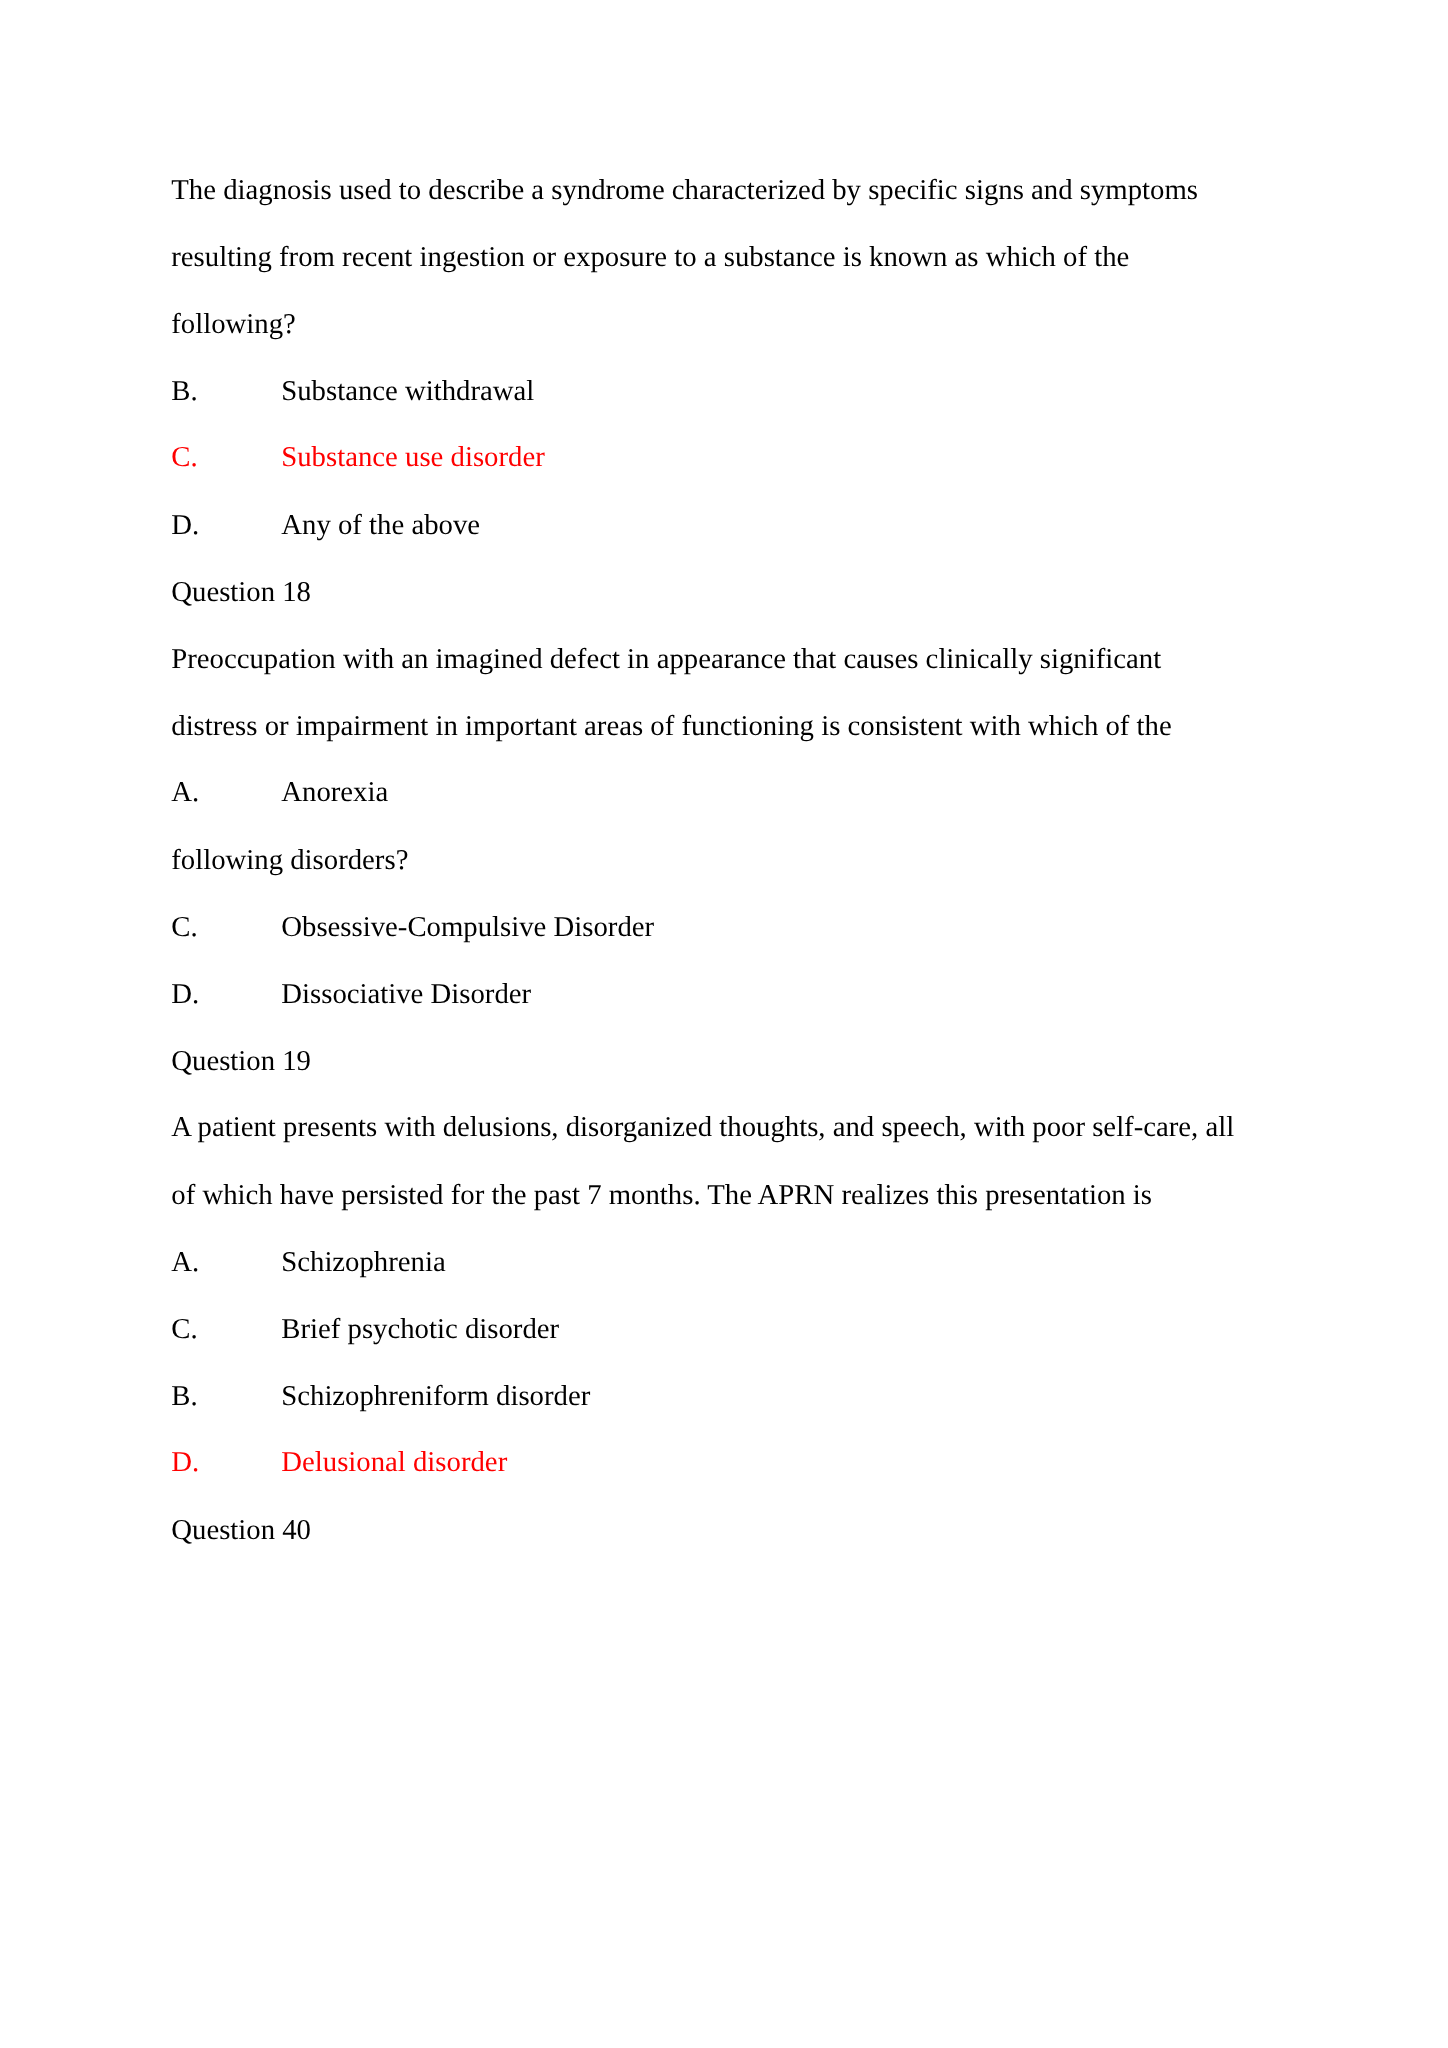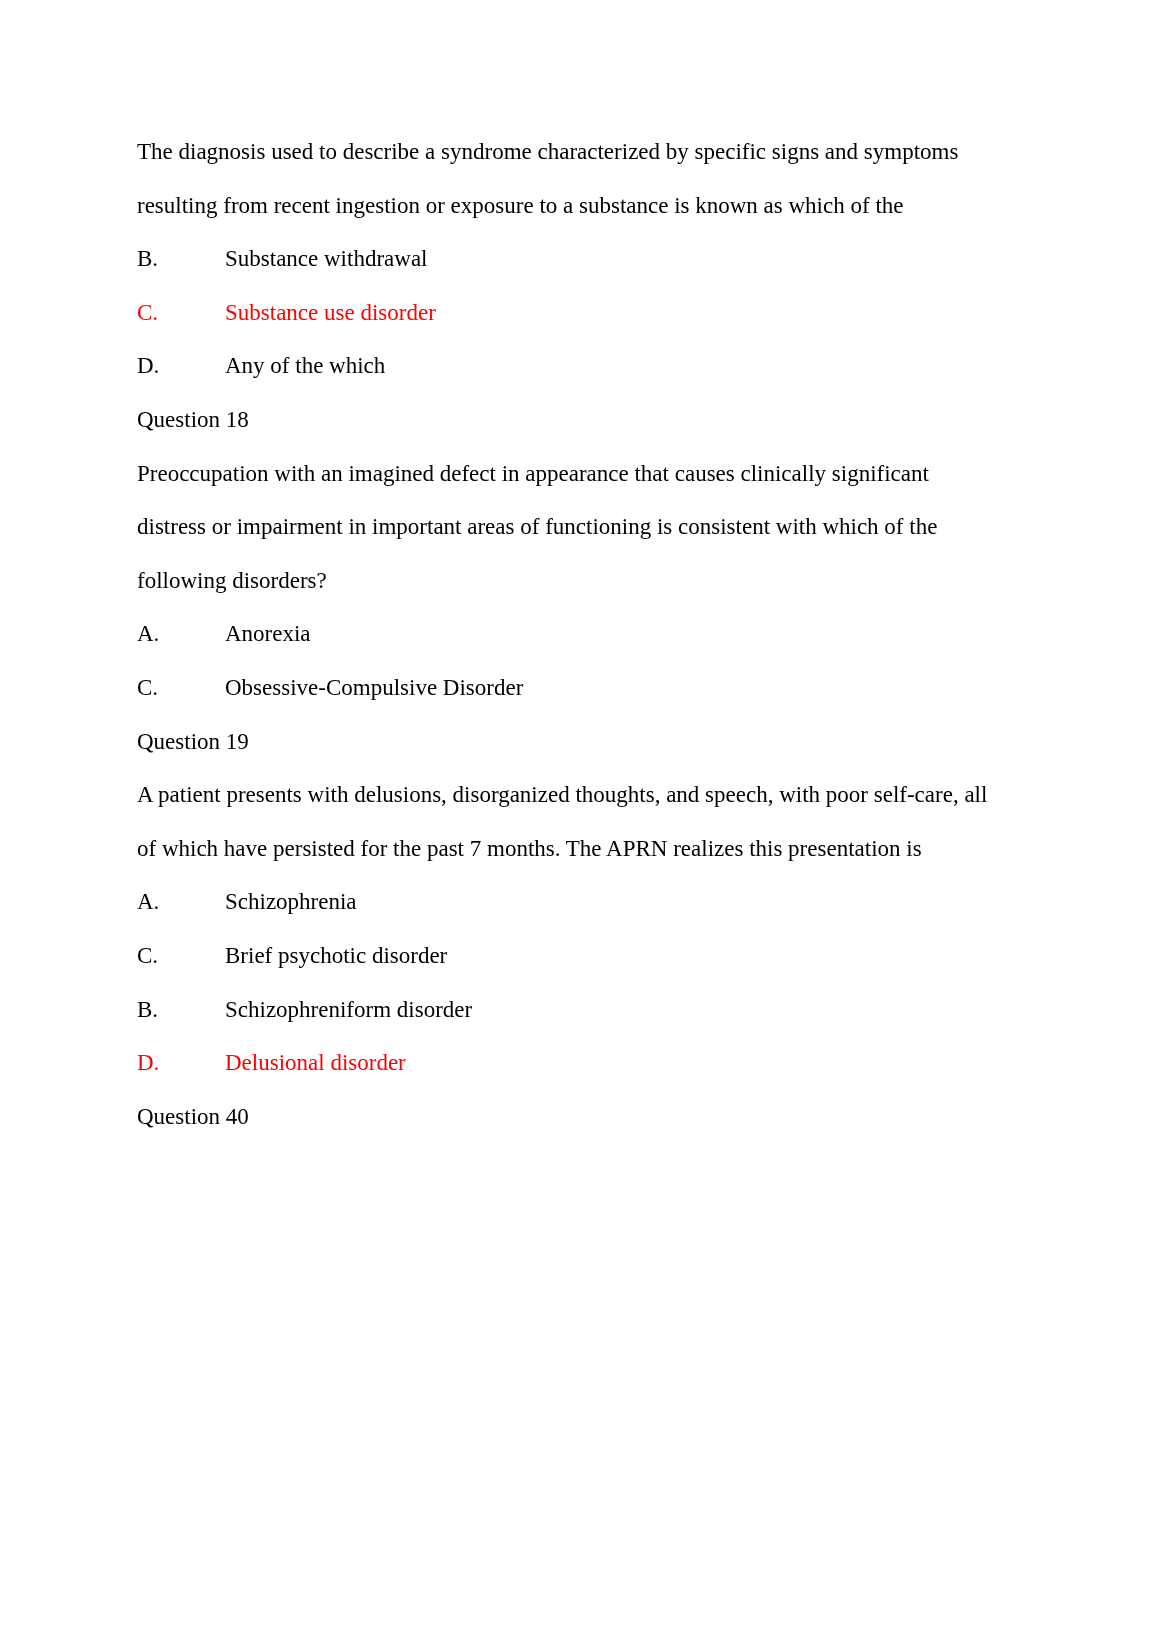--- a/index.html
+++ b/index.html
@@ -47,41 +47,45 @@
   }
 </style>
 </head>
 <body>
 
 <div class="page">
   <div class="text-block">
 
     <div class="line prompt">The diagnosis used to describe a syndrome characterized by specific signs and symptoms</div>
     <div class="line prompt">resulting from recent ingestion or exposure to a substance is known as which of the</div>
+    <div class="line prompt">following?</div>
 
     <div class="line option">
       <span class="letter">B.</span><span class="option-text">Substance withdrawal</span>
     </div>
     <div class="line option correct">
       <span class="letter">C.</span><span class="option-text">Substance use disorder</span>
     </div>
     <div class="line option">
-      <span class="letter">D.</span><span class="option-text">Any of the which</span>
+      <span class="letter">D.</span><span class="option-text">Any of the above</span>
     </div>
 
     <div class="line header">Question 18</div>
     <div class="line prompt">Preoccupation with an imagined defect in appearance that causes clinically significant</div>
     <div class="line prompt">distress or impairment in important areas of functioning is consistent with which of the</div>
-    <div class="line prompt">following disorders?</div>
-
     <div class="line option">
       <span class="letter">A.</span><span class="option-text">Anorexia</span>
     </div>
+
+    <div class="line prompt">following disorders?</div>
     <div class="line option">
       <span class="letter">C.</span><span class="option-text">Obsessive-Compulsive Disorder</span>
+    </div>
+    <div class="line option">
+      <span class="letter">D.</span><span class="option-text">Dissociative Disorder</span>
     </div>
 
     <div class="line header">Question 19</div>
     <div class="line prompt">A patient presents with delusions, disorganized thoughts, and speech, with poor self-care, all</div>
     <div class="line prompt">of which have persisted for the past 7 months. The APRN realizes this presentation is</div>
 
     <div class="line option">
       <span class="letter">A.</span><span class="option-text">Schizophrenia</span>
     </div>
     <div class="line option">

